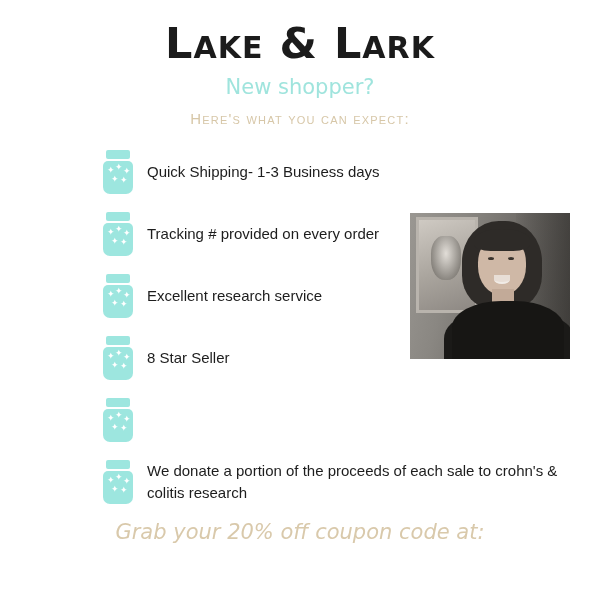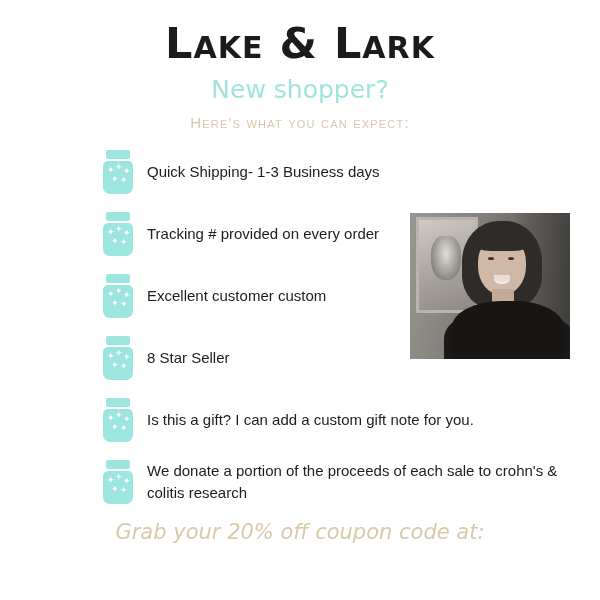--- a/index.html
+++ b/index.html
@@ -29,21 +29,21 @@
     letter-spacing: 1px;
     color: #1b1b1b;
     margin: 0;
     padding-top: 22px;
     line-height: 1;
     font-variant: small-caps;
   }
   .subtitle {
     text-align: center;
     font-family: "DejaVu Sans", sans-serif;
-    font-size: 25px;
+    font-size: 21px;
     color: #9fe4dd;
     margin: 12px 0 0 0;
     line-height: 1;
   }
   .expect-line {
     text-align: center;
     font-family: Liberation Sans, sans-serif;
     font-size: 15px;
     letter-spacing: 1.2px;
     color: #d7c7a8;
@@ -299,21 +299,21 @@
     <div class="row">
       <div class="jar">
         <div class="lid"></div>
           <div class="body"></div>
         <span class="star s1">✦</span>
           <span class="star s2">✦</span>
         <span class="star s3">✦</span>
           <span class="star s4">✦</span>
         <span class="star s5">✦</span>
       </div>
-      <div class="row-text">Excellent customer custom</div>
+      <div class="row-text">Excellent research service</div>
     </div>
 
     <div class="row">
       <div class="jar">
         <div class="lid"></div>
           <div class="body"></div>
         <span class="star s1">✦</span>
           <span class="star s2">✦</span>
         <span class="star s3">✦</span>
           <span class="star s4">✦</span>
@@ -325,21 +325,20 @@
     <div class="row">
       <div class="jar">
         <div class="lid"></div>
           <div class="body"></div>
         <span class="star s1">✦</span>
           <span class="star s2">✦</span>
         <span class="star s3">✦</span>
           <span class="star s4">✦</span>
         <span class="star s5">✦</span>
       </div>
-      <div class="row-text">Is this a gift?  I can add a custom gift note for you.</div>
     </div>
 
     <div class="row">
       <div class="jar">
         <div class="lid"></div>
           <div class="body"></div>
         <span class="star s1">✦</span>
           <span class="star s2">✦</span>
         <span class="star s3">✦</span>
           <span class="star s4">✦</span>

